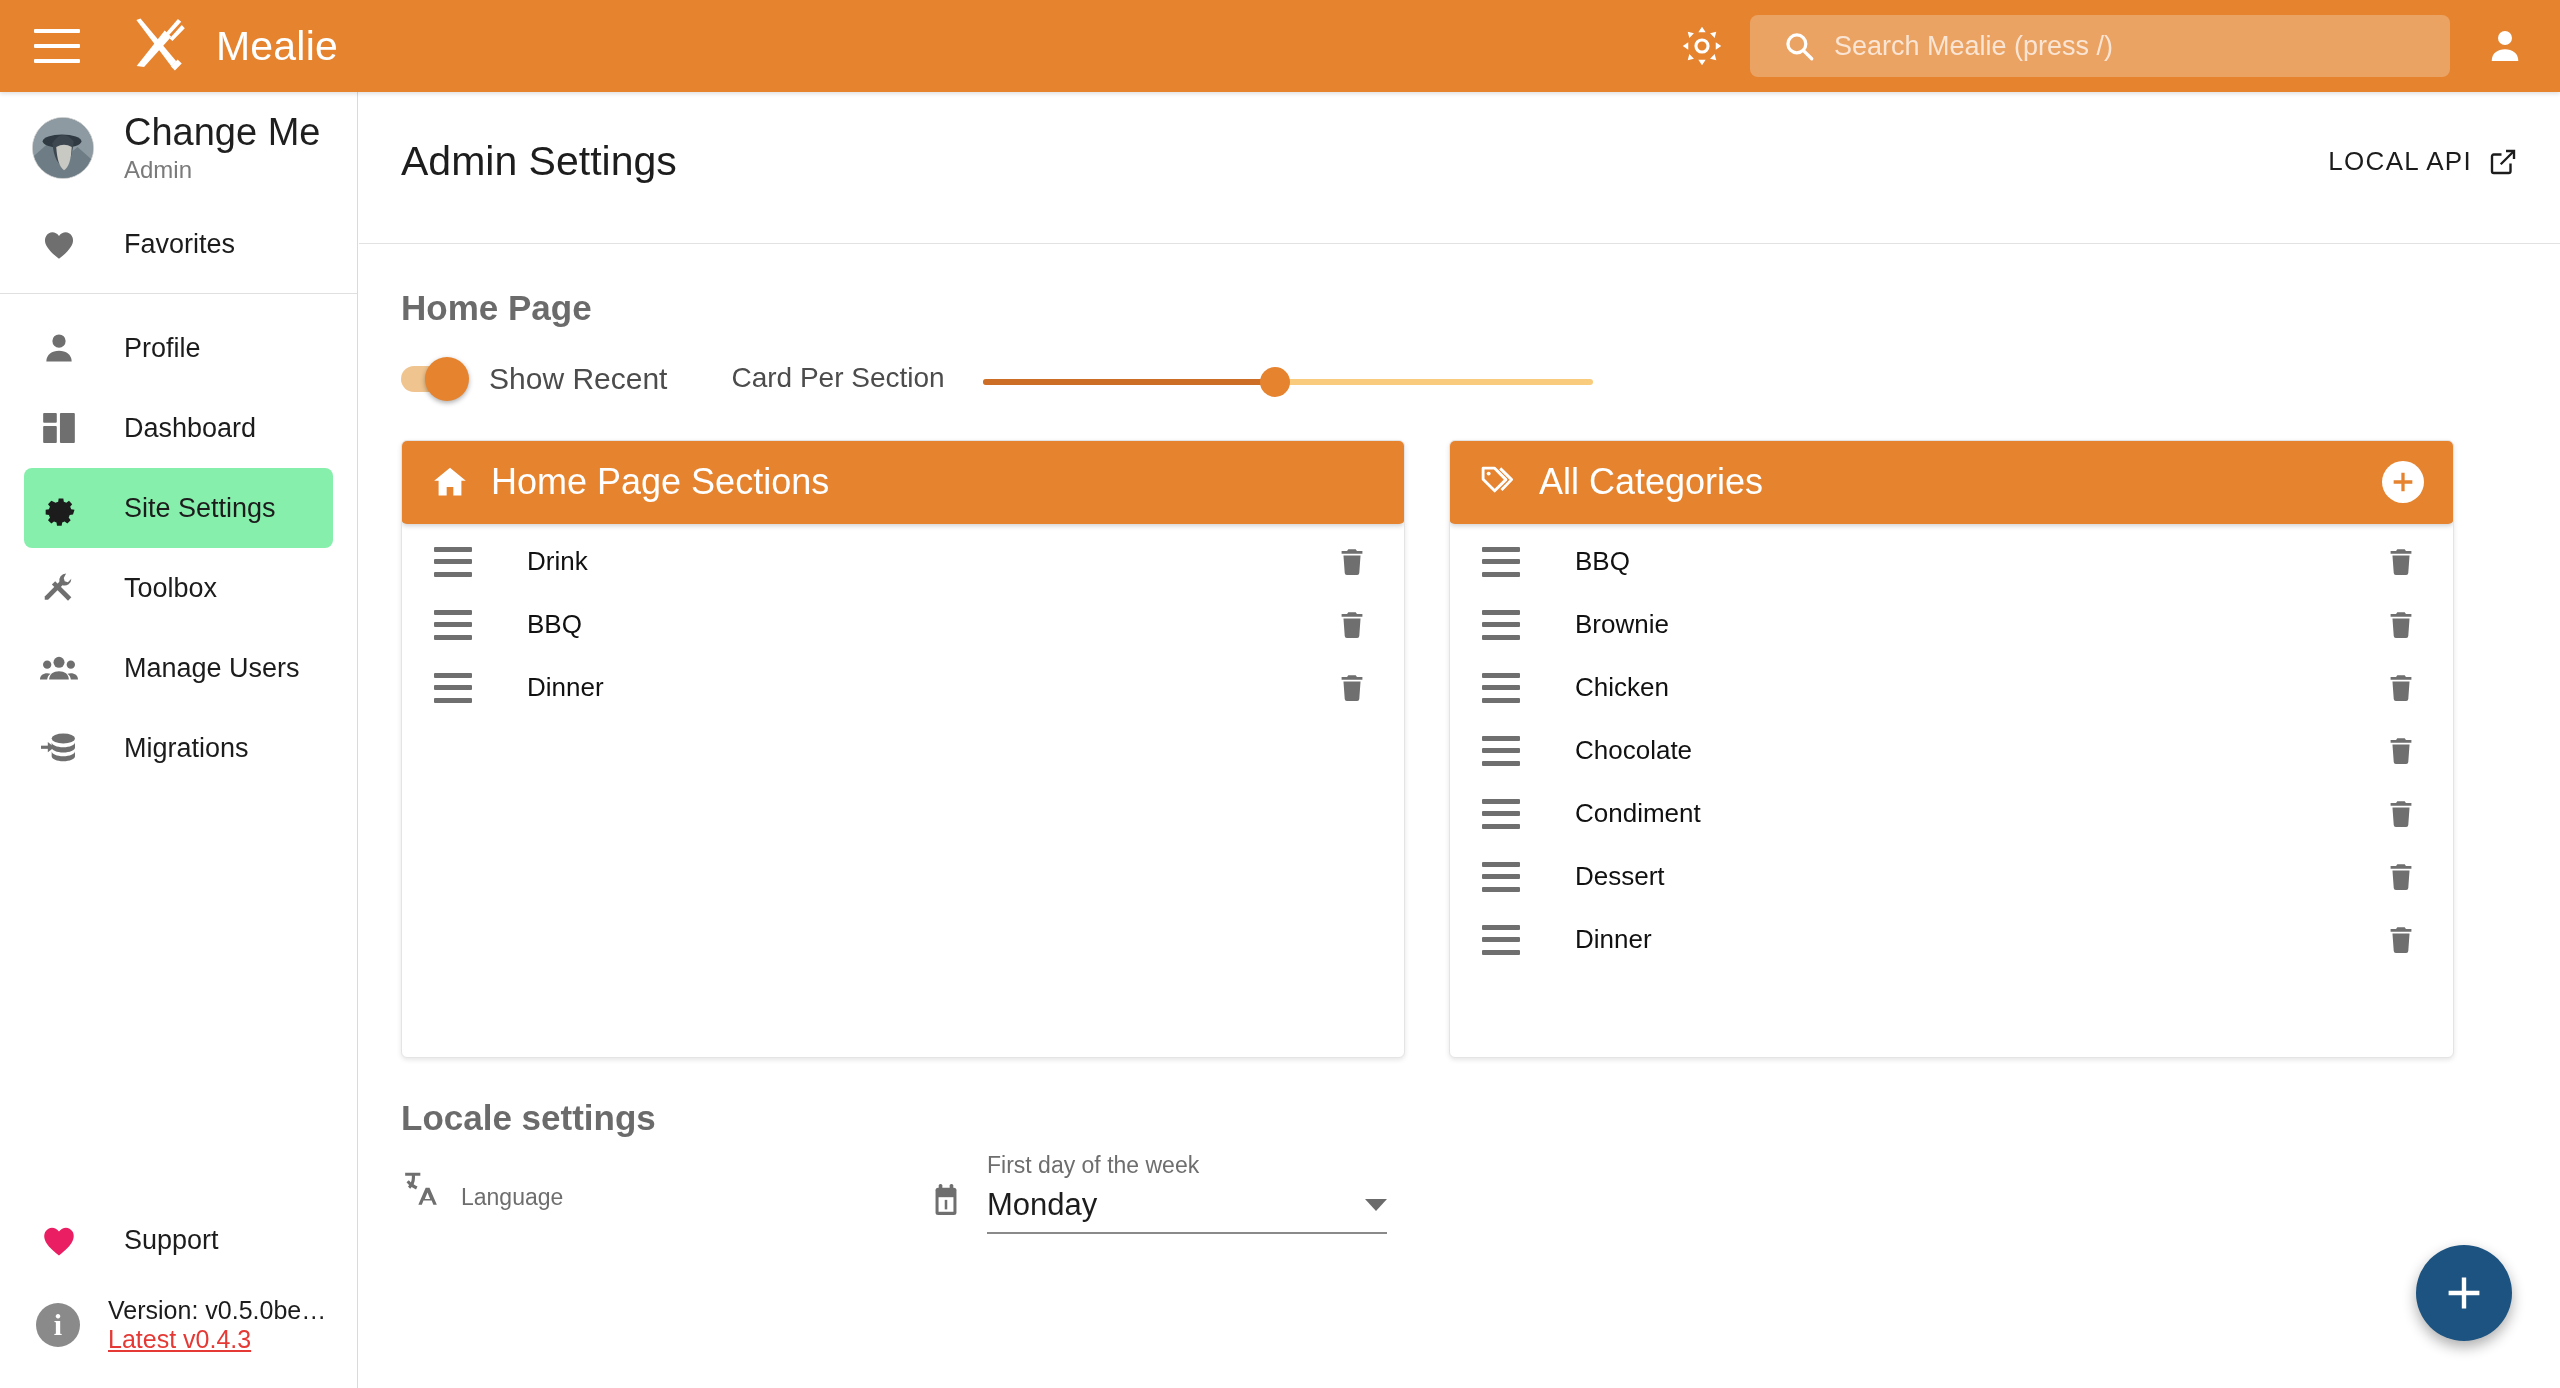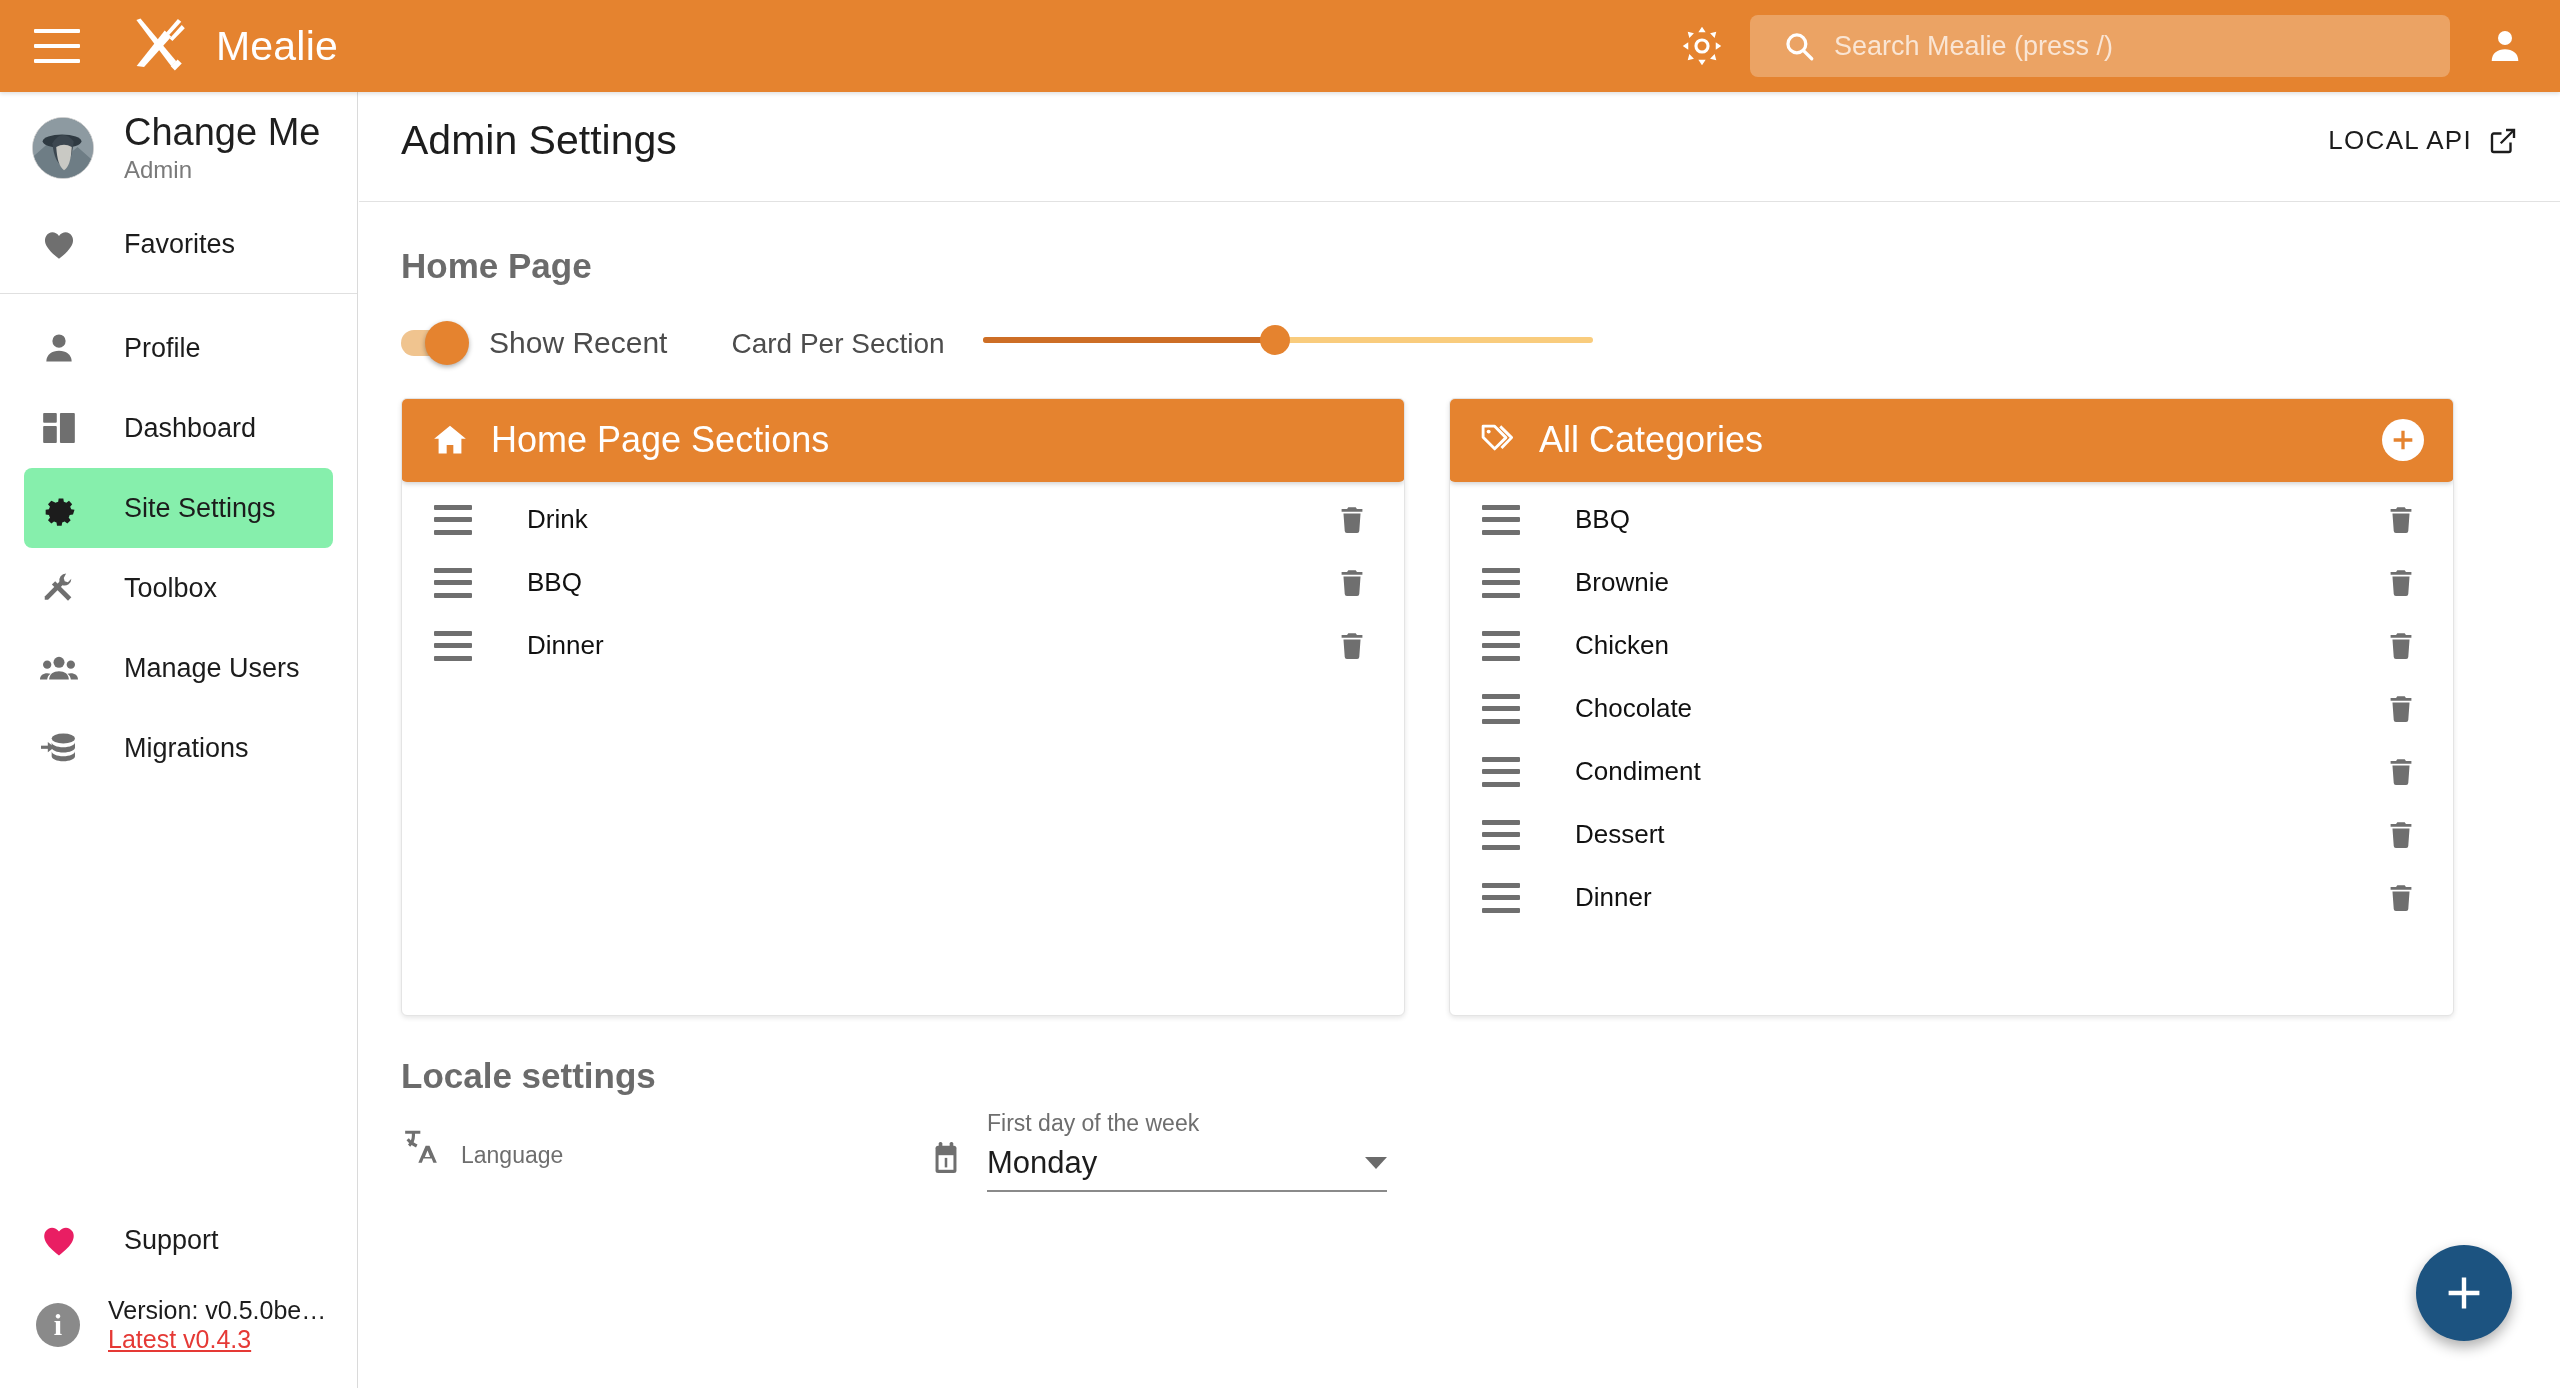--- a/index.html
+++ b/index.html
@@ -115,39 +115,39 @@
   }
 
   
   .main {
     position: absolute; top: 92px; left: 359px;
     width: 2201px; height: 1296px;
     background: #ffffff;
     overflow: hidden;
   }
   .page-header {
-    height: 110px; border-bottom: 1px solid #e2e2e2;
+    height: 152px; border-bottom: 1px solid #e2e2e2;
     display: flex; align-items: center;
     padding: 0 42px 12px 42px;
   }
   .page-title { font-size: 41px; color: #1d1d1d; font-weight: 400; }
   .local-api {
     margin-left: auto; display: flex; align-items: center;
     font-size: 26px; letter-spacing: 1.3px; color: #1c1c1c;
     font-weight: 500; cursor: pointer;
   }
   .local-api .ext { width: 30px; height: 30px; margin-left: 16px; }
 
   .section-title {
     font-size: 35px; color: #6b6b6b; font-weight: bold;
     padding: 44px 0 0 42px;
   }
 
   .homepage-controls {
-    display: flex; align-items: flex-end;
+    display: flex; align-items: flex-start;
     padding: 34px 0 0 42px;
   }
   .switch-wrap { display: flex; align-items: center; cursor: pointer; }
   .switch {
     position: relative; width: 62px; height: 26px;
     background: #f0c48f; border-radius: 13px;
   }
   .switch .knob {
     position: absolute; top: -9px; left: 24px;
     width: 44px; height: 44px; border-radius: 50%;

